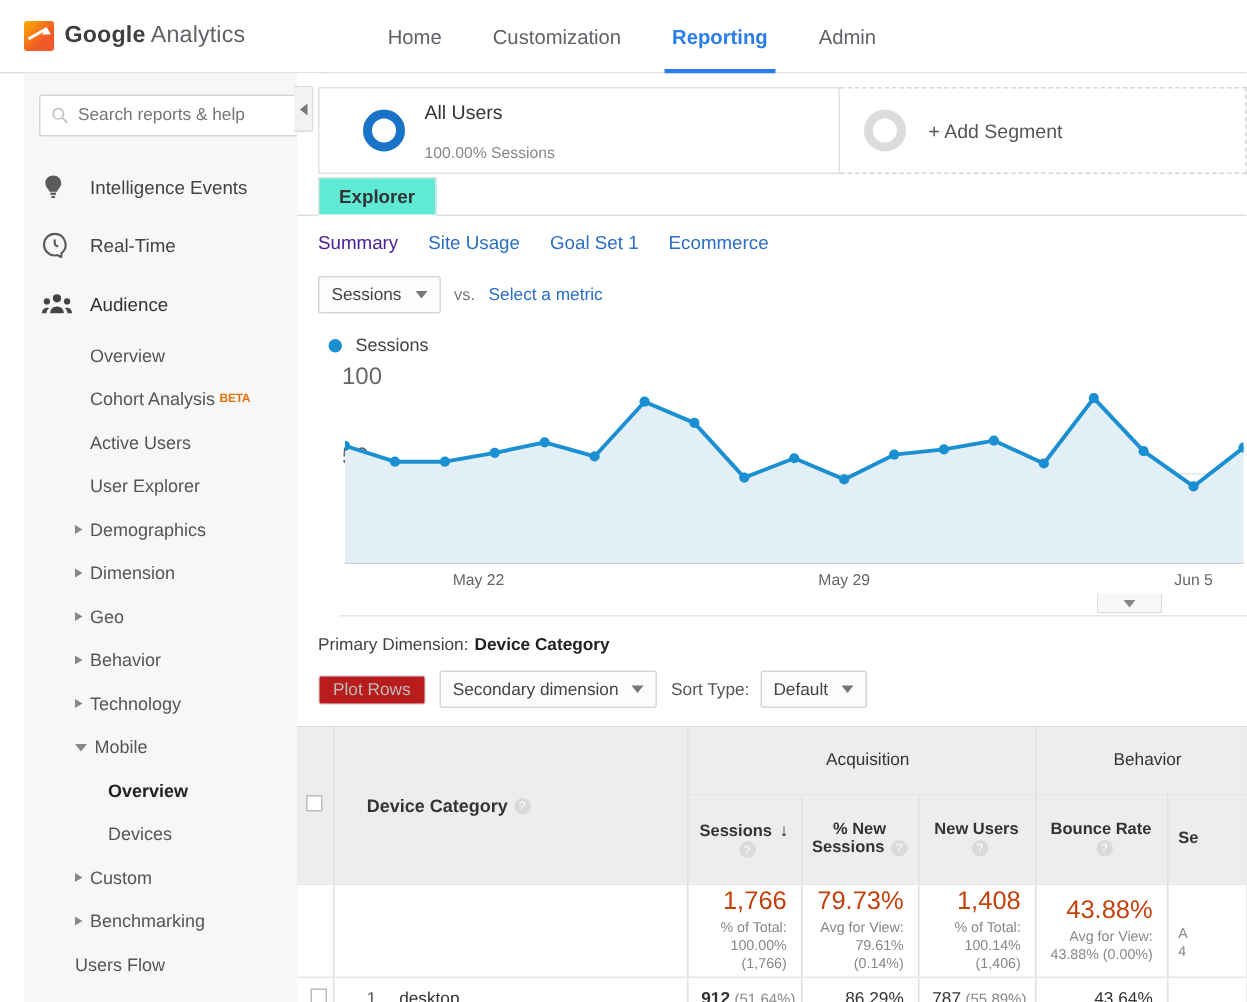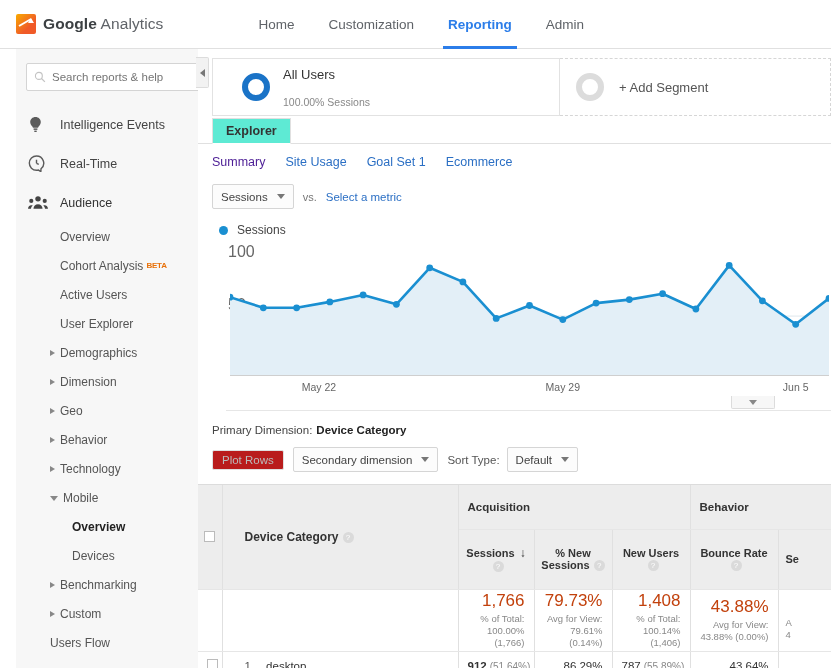--- a/index.html
+++ b/index.html
@@ -187,21 +187,21 @@
     display: flex; align-items: center; padding: 0 9px; font-size: 11.5px;
     border-radius: 2px; cursor: default;
   }
   .lblst { font-size: 11.5px; color: #555; margin: 0 7px 0 9px; }
 
   
   .tbl { margin-top: 12px; width: 633px; border-top: 1px solid #dcdcdc; }
   table { border-collapse: collapse; width: 633px; table-layout: fixed; }
   th, td { border-right: 1px solid #e0e0e0; border-bottom: 1px solid #e6e6e6; }
   .hd { background: #ededed; color: #333; }
-  .hd-grp { height: 44px; font-size: 11.5px; font-weight: 700; text-align: left; padding-left: 9px; vertical-align: middle; }
+  .hd-grp { height: 44px; font-size: 11.5px; font-weight: 400; text-align: center; padding-left: 9px; vertical-align: middle; }
   .hd-sub { height: 60px; font-size: 11px; font-weight: 700; vertical-align: middle; text-align: center; padding: 0 6px; }
   .hd-dim { font-size: 12px; font-weight: 700; text-align: left; padding-left: 22px; vertical-align: middle; }
   .q {
     display: inline-block; width: 11px; height: 11px; border-radius: 50%;
     background: #dadada; color: #fff; font-size: 8px; line-height: 11px;
     text-align: center; margin-left: 4px; vertical-align: middle; font-weight: 400;
   }
   .sortarrow { font-size: 12px; color: #333; margin-left: 5px; }
   .cb { width: 11px; height: 11px; border: 1px solid #bbb; background: #fff; display: inline-block; }
   .col-cb { width: 24px; text-align: center; }
@@ -310,25 +310,25 @@
       </div>
       <div class="sub-item exp">
         <i class="caret open"></i>
         <span>Mobile</span>
       </div>
       <div class="sub-item deep cur">Overview</div>
       <div class="sub-item deep">Devices</div>
 
       <div class="sub-item exp">
         <i class="caret"></i>
+        <span>Custom</span>
+      </div>
+      <div class="sub-item exp">
+        <i class="caret"></i>
         <span>Benchmarking</span>
-      </div>
-      <div class="sub-item exp">
-        <i class="caret"></i>
-        <span>Custom</span>
       </div>
       <div class="sub-item exp" style="padding-left:34px">Users Flow</div>
     </div>
   </div>
 </div>
 
 <div class="collapse-btn">
   <i></i>
 </div>
 

